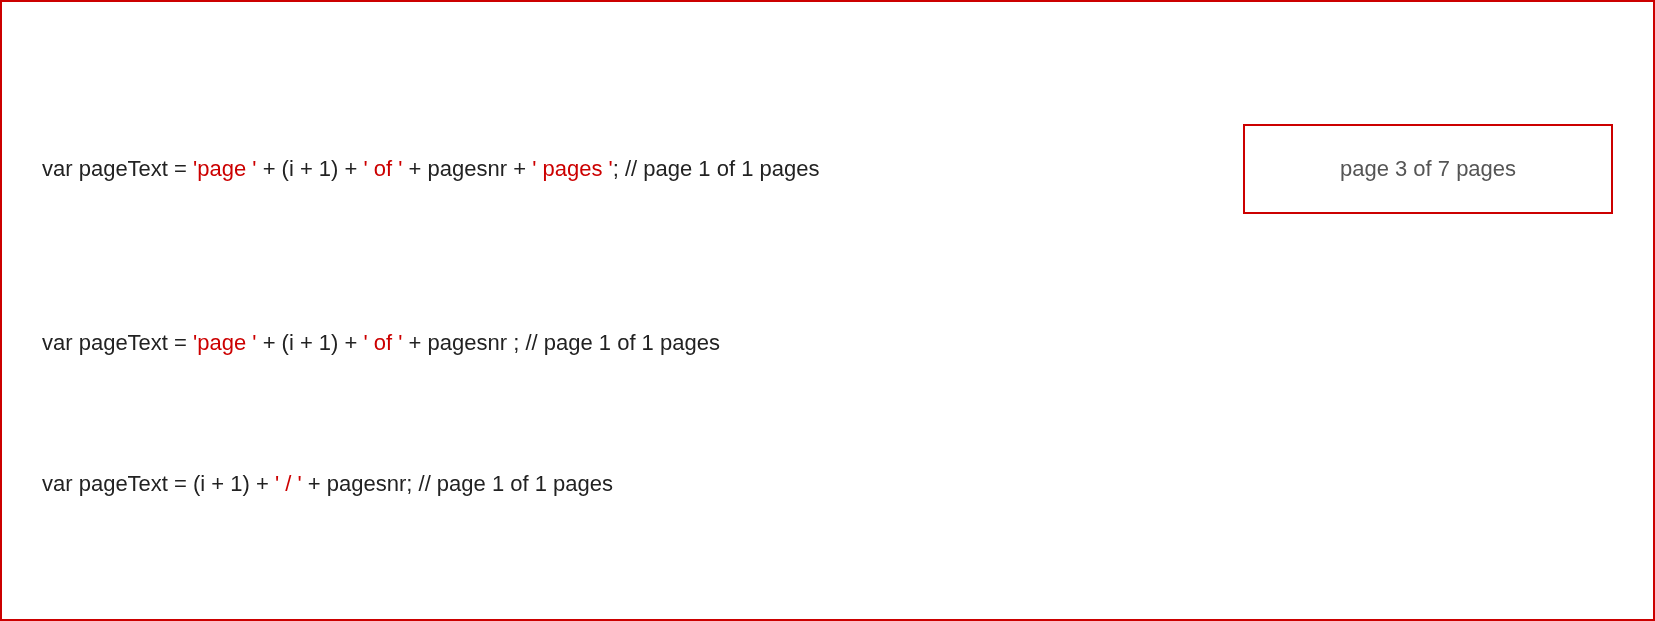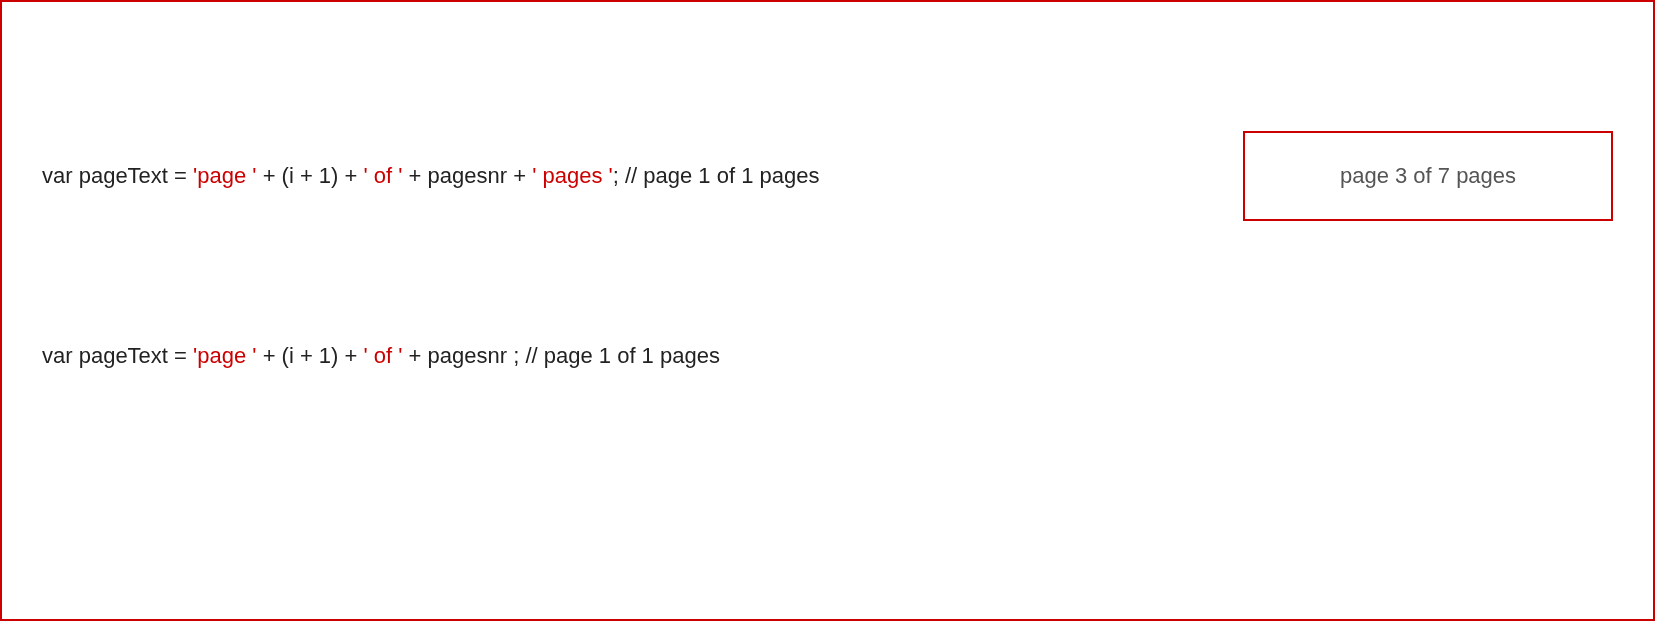--- a/index.html
+++ b/index.html
@@ -63,14 +63,15 @@
 
 <div class="main-container">
 <div class="row">
       <div class="code-block"><span>var pageText = </span><span class="red">'page '</span><span> + (i + 1) + </span><span class="red">' of '</span><span> + pagesnr + </span><span class="red">' pages '</span><span>; // page 1 of 1 pages</span></div>
       <div class="preview-box">page 3 of 7 pages</div>
     </div>
     <div class="row">
       <div class="code-block"><span>var pageText = </span><span class="red">'page '</span><span> + (i + 1) + </span><span class="red">' of '</span><span> + pagesnr ; // page 1 of 1 pages</span></div>
     </div>
     <div class="row">
+      <div class="code-block"><span>var pageText =  (i + 1) + </span><span class="red">' / '</span><span> + pagesnr; // page 1 of 1 pages</span></div>
     </div>
   </div>
 
 </body></html>

